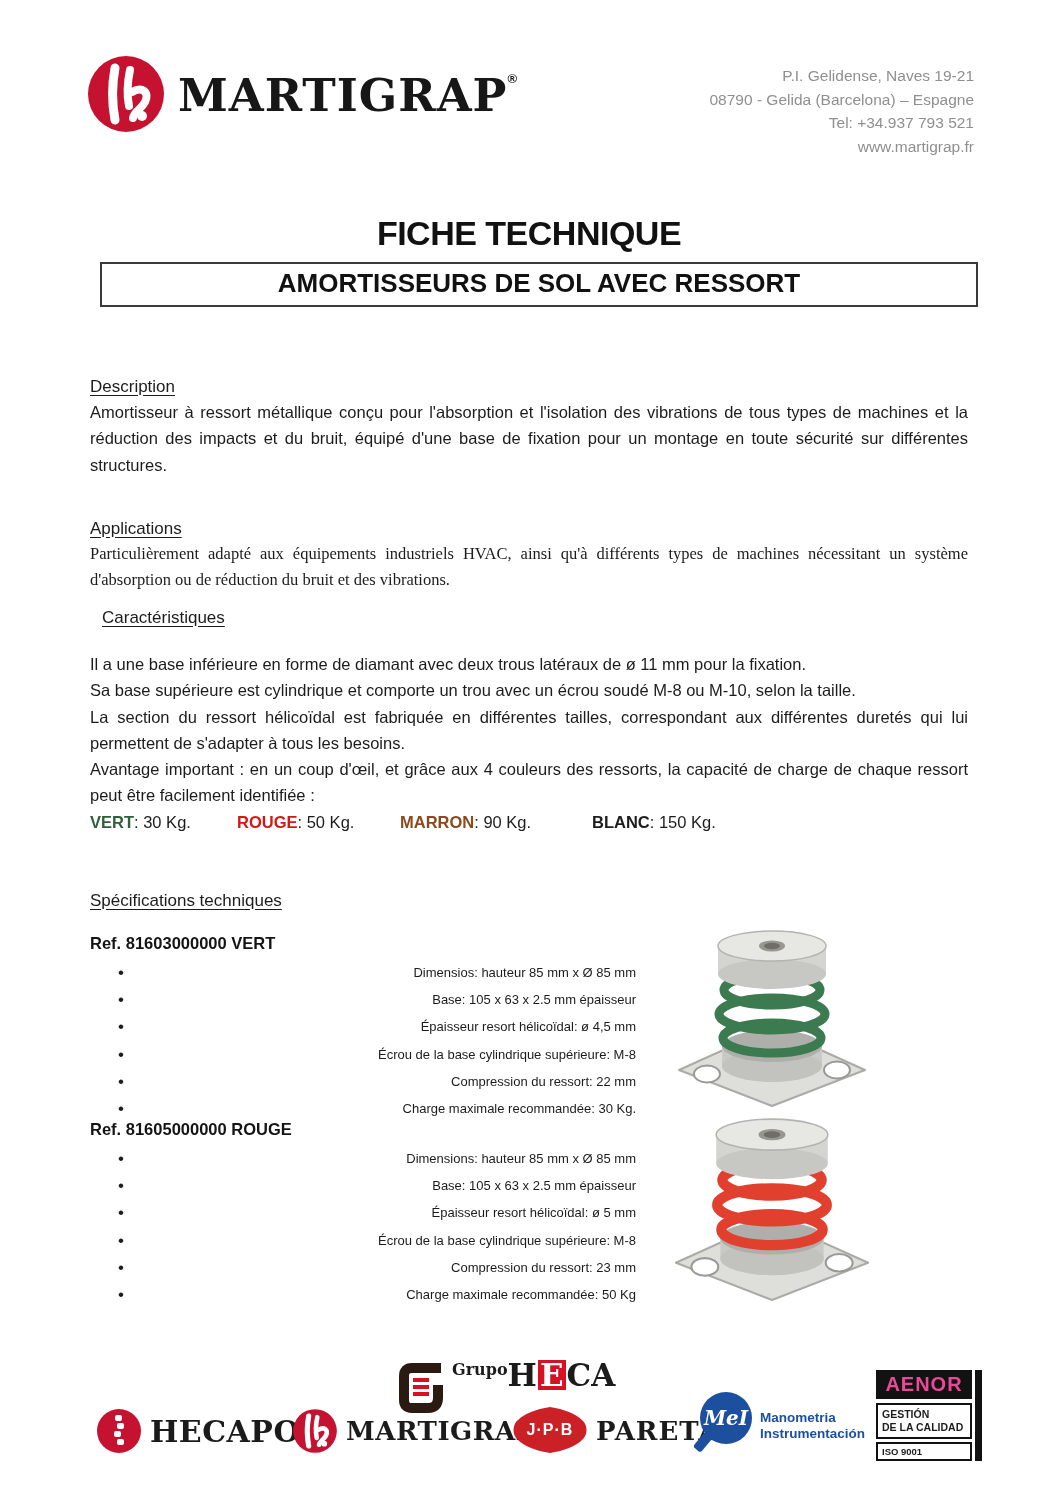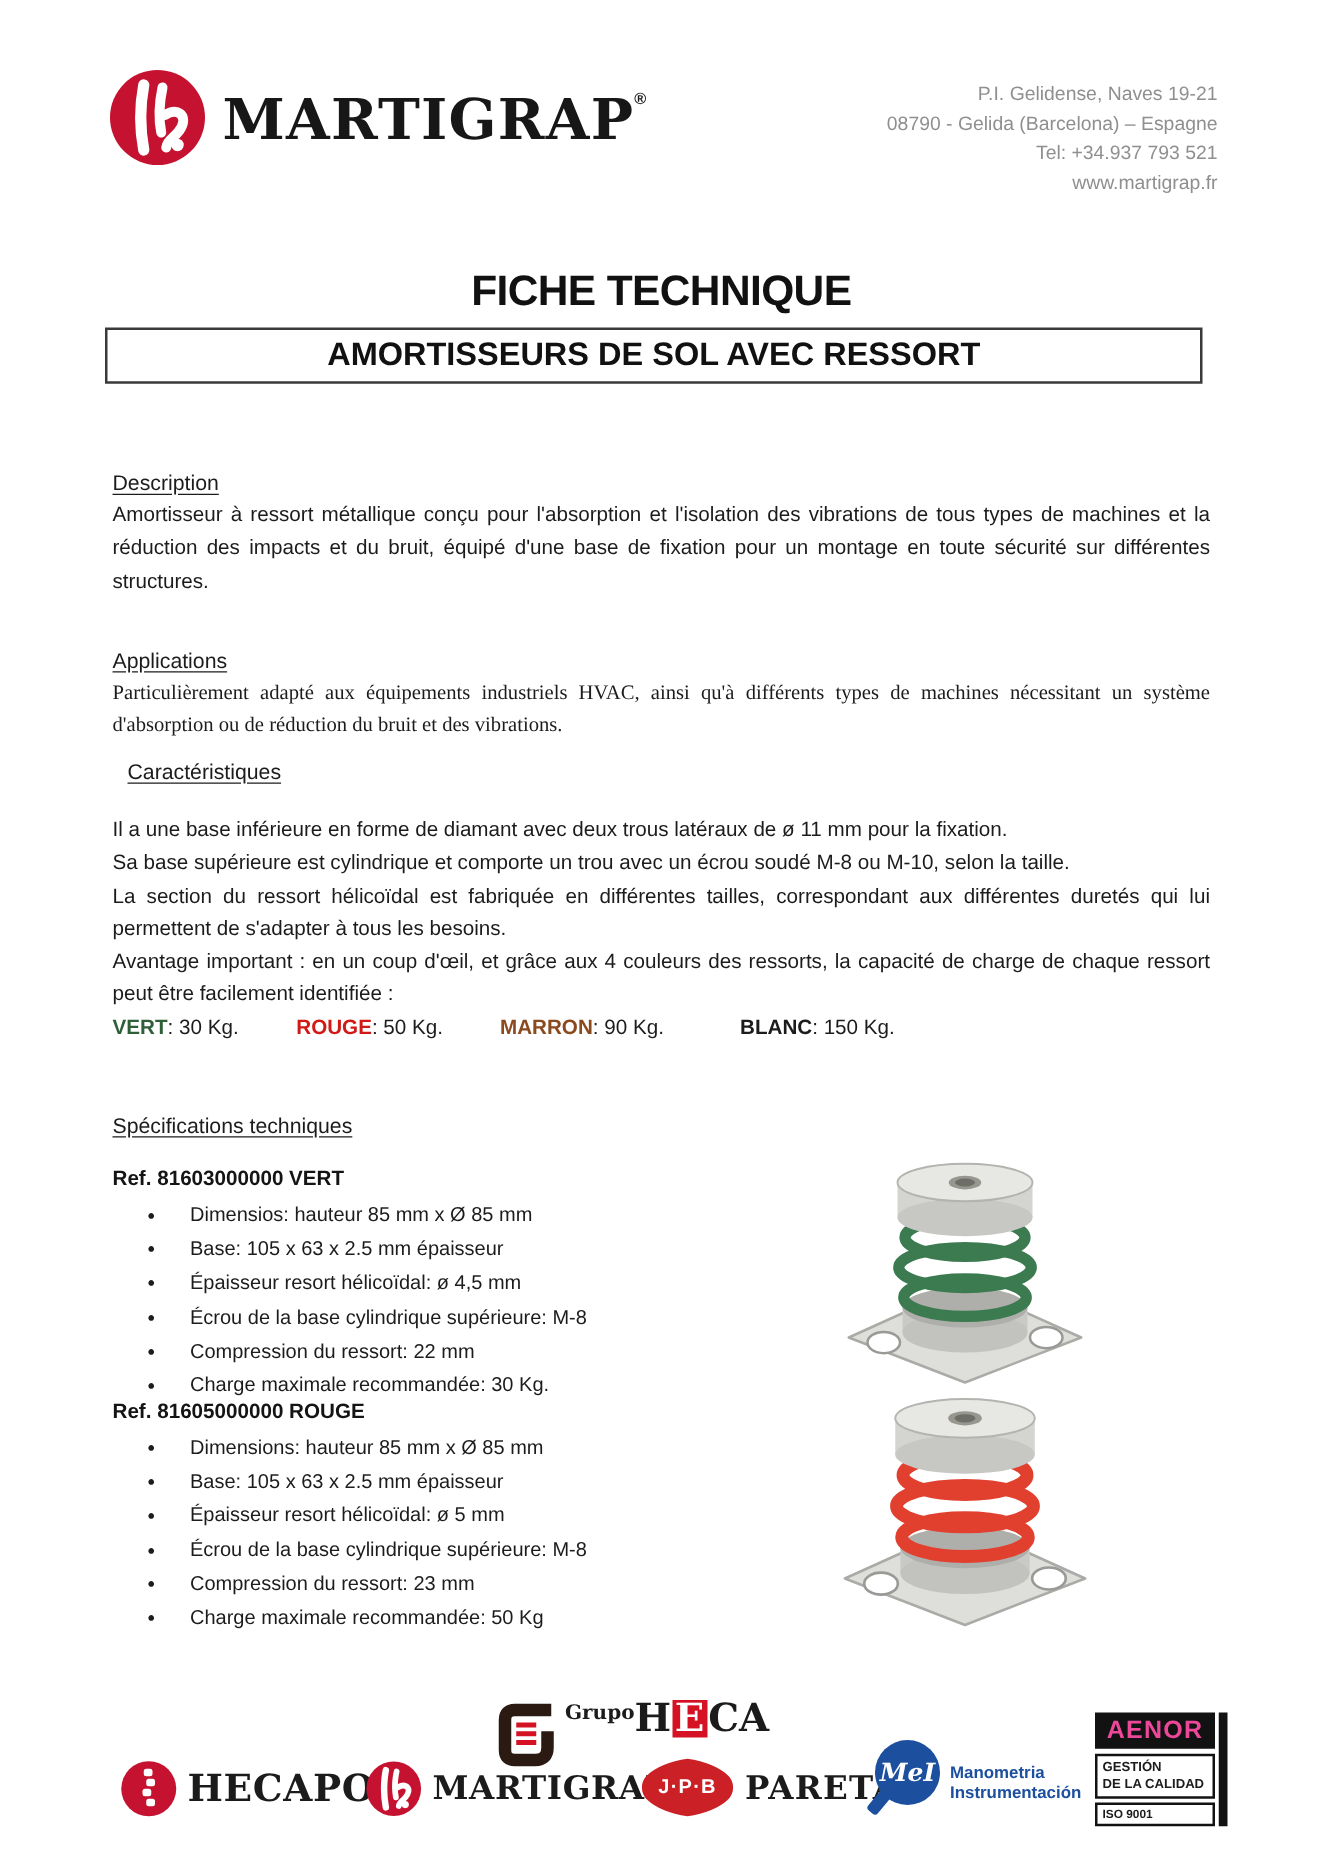--- a/index.html
+++ b/index.html
@@ -20,21 +20,21 @@
   .contact {
     position:absolute; top:64px; right:84px; text-align:right;
     color:#8f8f8f; font-size:15.5px; line-height:23.5px;
   }
   
   .doc-title {
     position:absolute; top:214px; left:0; width:100%; text-align:center;
     font-size:34px; font-weight:bold; letter-spacing:-0.5px; color:#111;
   }
   .subtitle-box {
-    position:absolute; top:262px; left:84px; width:878px;
+    position:absolute; top:262px; left:100px; width:878px;
     border:2px solid #3a3a3a; text-align:center;
     font-size:26px; font-weight:bold; color:#111;
     padding:4px 0 6px 0; background:#fff;
   }
   
   .section-heading {
     position:absolute; left:90px; font-size:17px; color:#1c1c1c;
     text-decoration:underline; text-underline-offset:3px;
   }
   .section-body {
@@ -43,21 +43,21 @@
   }
   .section-body p { margin:0; }
   .colors-row { display:flex; align-items:baseline; margin-top:0; }
   .color-item { white-space:nowrap; }
   .color-label { font-weight:bold; }
   .color-w1 { width:147px; } .color-w2 { width:163px; } .color-w3 { width:192px; }
   
   .ref-heading { position:absolute; left:90px; font-size:16.5px; font-weight:bold; color:#141414; }
   .bullet-list { position:absolute; left:116px; width:520px; list-style:none; }
   .bullet-list li {
-    position:relative; padding-left:36px; font-size:16px; line-height:27.2px; color:#1c1c1c;
+    position:relative; padding-left:36px; font-size:13px; line-height:27.2px; color:#1c1c1c;text-align:right;
   }
   .bullet-list li::before { content:"•"; position:absolute; left:2px; top:0; font-size:17px; }
   .product-photo { position:absolute; }
   
   .flogo { position:absolute; display:flex; align-items:center; }
   .slab { font-family:"DejaVu Serif", serif; font-weight:bold; color:#1b1b1b; }
   .hecapo-text { font-size:30px; letter-spacing:0.5px; margin-left:8px; }
   .martigrap-foot-text { font-size:26px; letter-spacing:0.5px; margin-left:8px; }
   .pareta-text { font-size:26px; letter-spacing:1px; }
   .grupoheca { align-items:flex-start; }

